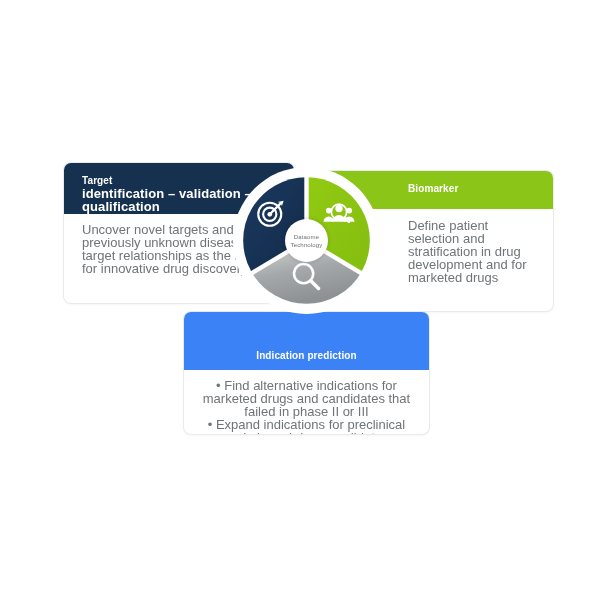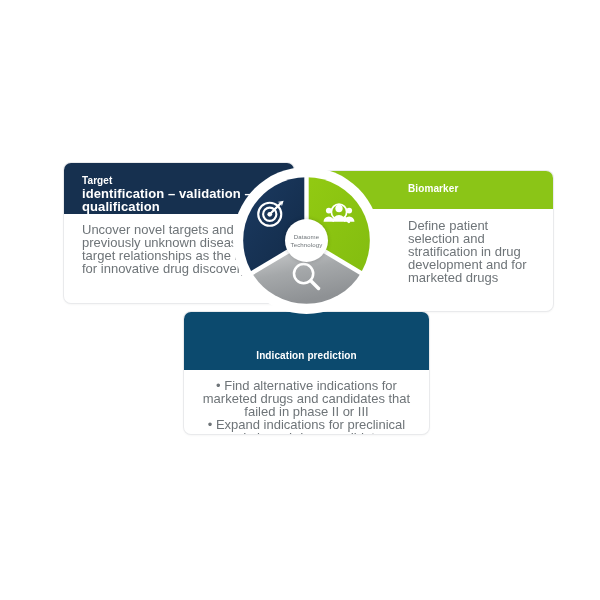--- a/index.html
+++ b/index.html
@@ -93,21 +93,21 @@
   }
 
   
   #card-indication {
     left: 184px;
     top: 312px;
     width: 245px;
     height: 122px;
   }
   #card-indication .card-head {
-    background: #0c4a6e;
+    background: #3b82f6;
     width: 245px;
     height: 58px;
     padding: 0;
     text-align: center;
     display: flex;
     flex-direction: column;
     justify-content: flex-end;
     padding-bottom: 8px;
     box-sizing: border-box;
   }

